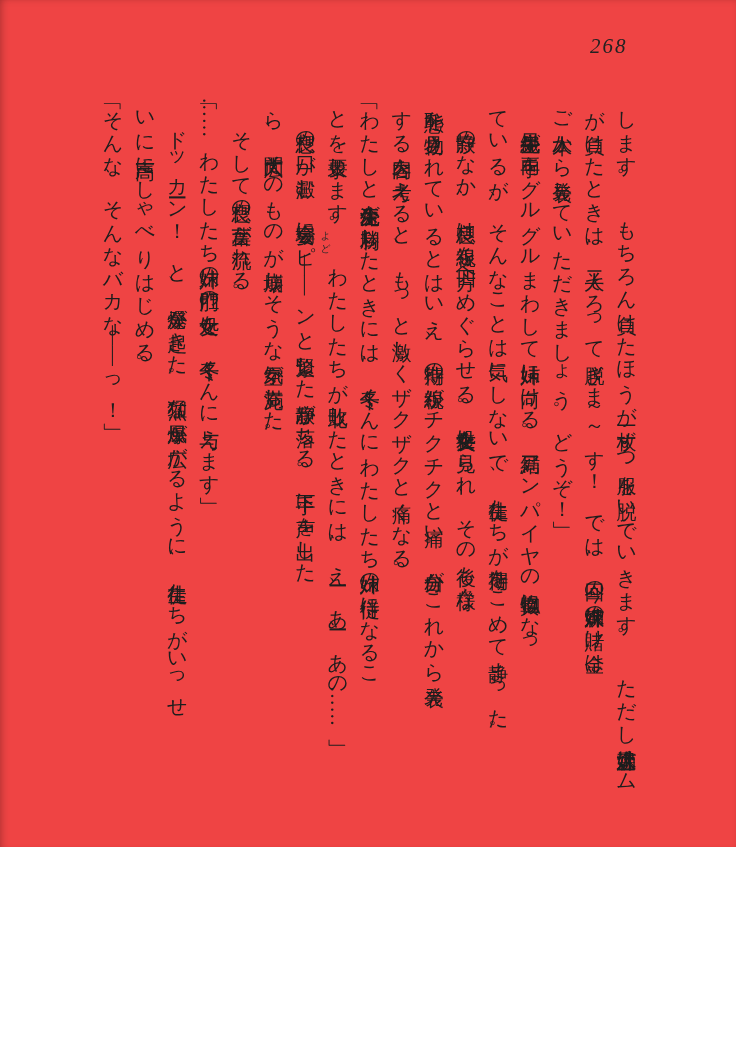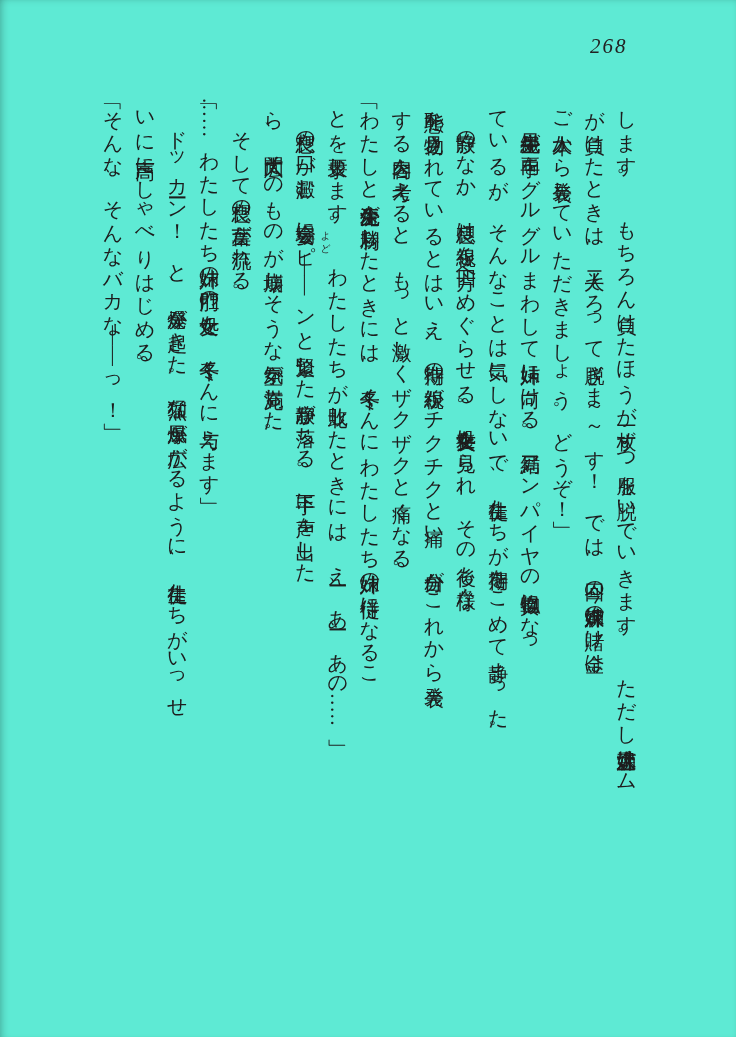--- a/index.html
+++ b/index.html
@@ -7,22 +7,22 @@
     padding: 0;
     width: 736px;
     height: 1037px;
     overflow: hidden;
     background: #ffffff;
   }
   .page {
     position: absolute;
     inset: 0;
     width: 736px;
-    height: 1037px;
-    background: #5eead4;
+    height: 847px;
+    background: #ef4444;
     
     box-shadow: inset 7px 0 9px -6px rgba(0,0,0,0.28),
                 inset 0 5px 8px -6px rgba(0,0,0,0.14),
                 inset -3px 0 6px -5px rgba(0,0,0,0.10);
     font-family: "Liberation Serif", "DejaVu Serif", serif;
     color: #1d1d1d;
   }
   .page-number {
     position: absolute;
     top: 34px;

